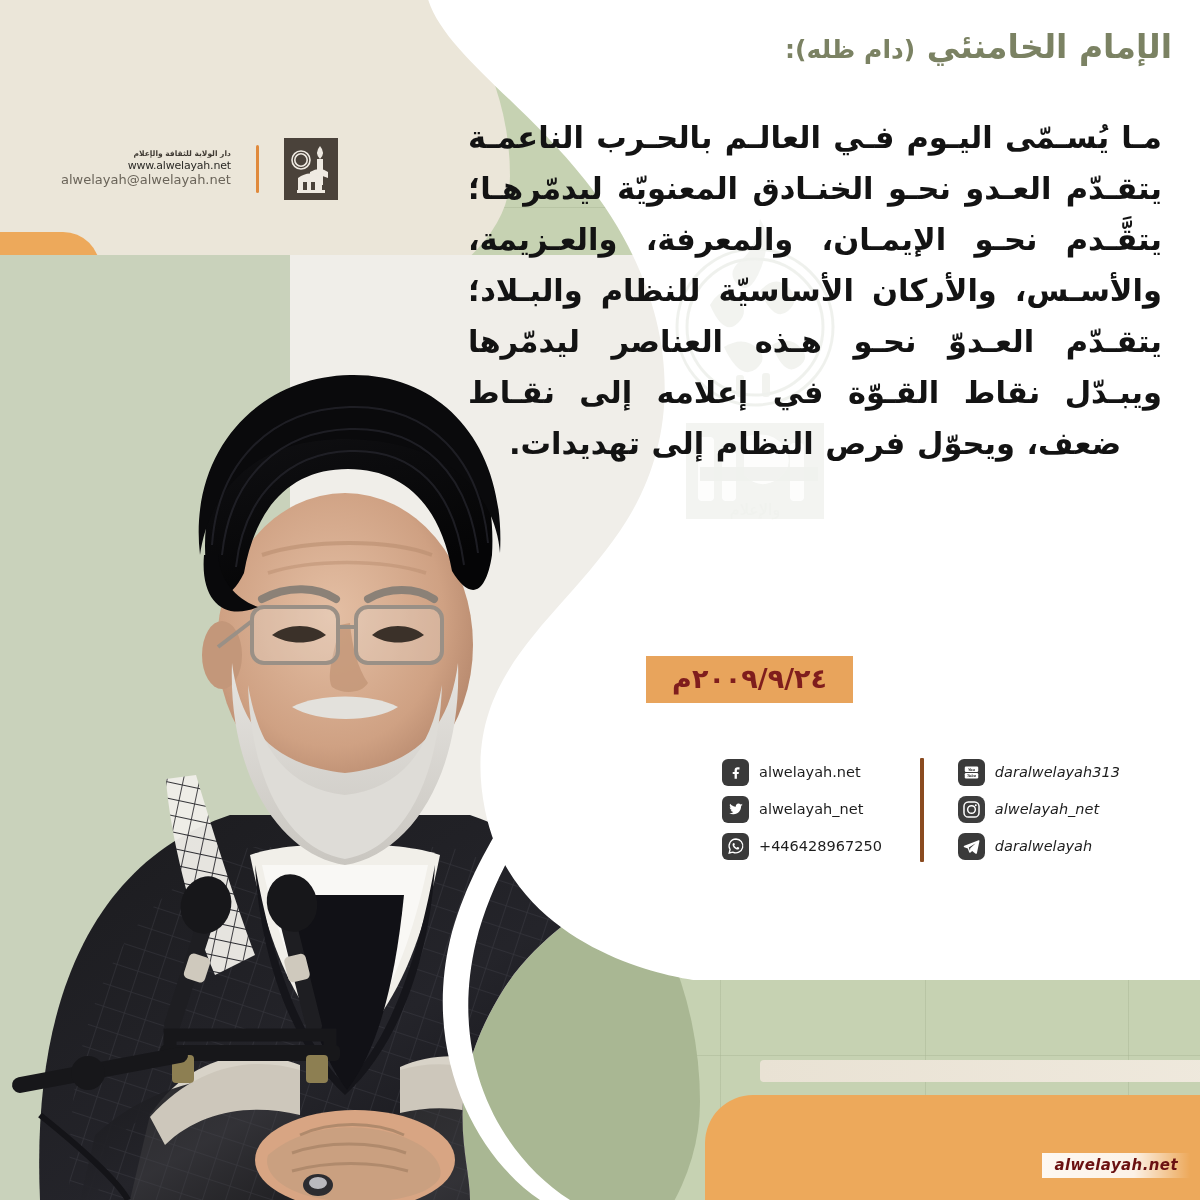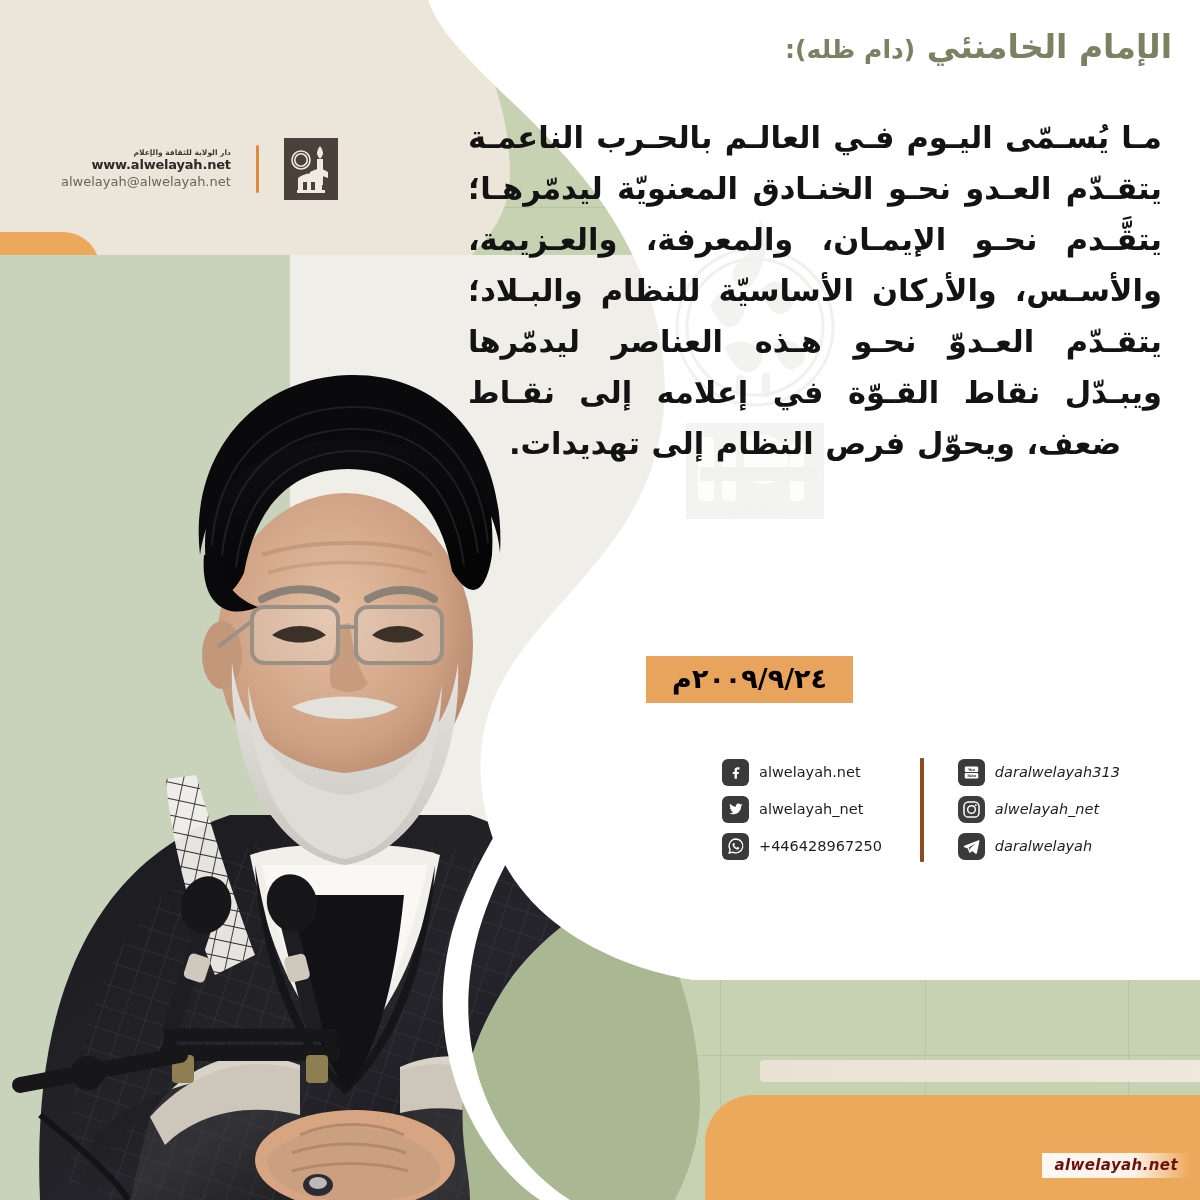--- a/index.html
+++ b/index.html
@@ -120,21 +120,21 @@
     direction:ltr;
     margin-left:6px;
   }
   .logo-text{
     text-align:right;
     line-height:1.25;
     color:#3f3a33;
     direction:rtl;
   }
   .logo-text .l1{font-size:7.5px;font-weight:700;letter-spacing:.1px;}
-  .logo-text .l2{font-size:13px;font-weight:700;color:#2b2a26;letter-spacing:-.2px;direction:ltr;}
+  .logo-text .l2{font-size:11px;font-weight:400;color:#2b2a26;letter-spacing:-.2px;direction:ltr;}
   .logo-text .l3{font-size:13px;color:#6a6459;direction:ltr;}
   .logo-divider{width:3px;height:48px;background:#e08a3c;border-radius:2px;}
   .logo-mark{
     width:54px;height:62px;background:#4a423a;
     display:flex;align-items:center;justify-content:center;
   }
 
   
   .title{
     position:absolute;
@@ -165,21 +165,21 @@
     word-spacing:1px;
   }
   .quote p{margin:8px;}
 
   
   .date-badge{
     position:absolute;
     right:347px;top:656px;
     background:#e8a košice;
     background:#e8a45c;
-    color:#000000;
+    color:#7f1d1d;
     font-size:27px;
     font-weight:700;
     padding:7px 26px 9px 26px;
     direction:rtl;
     letter-spacing:1px;
   }
 
   
   .social{
     position:absolute;

